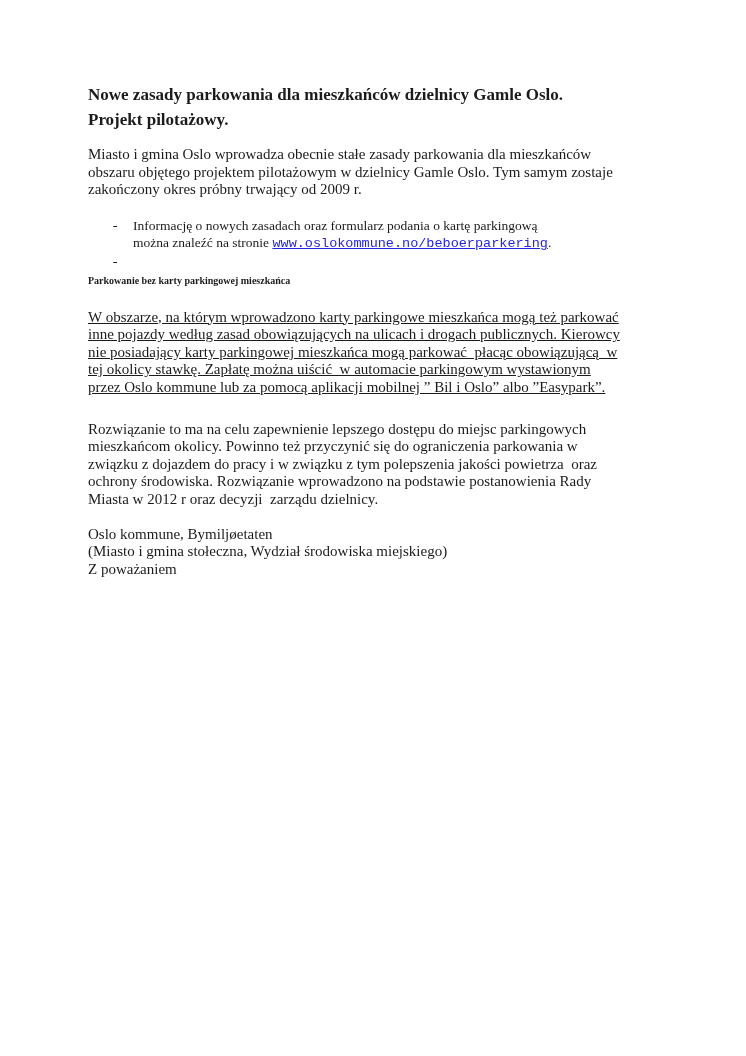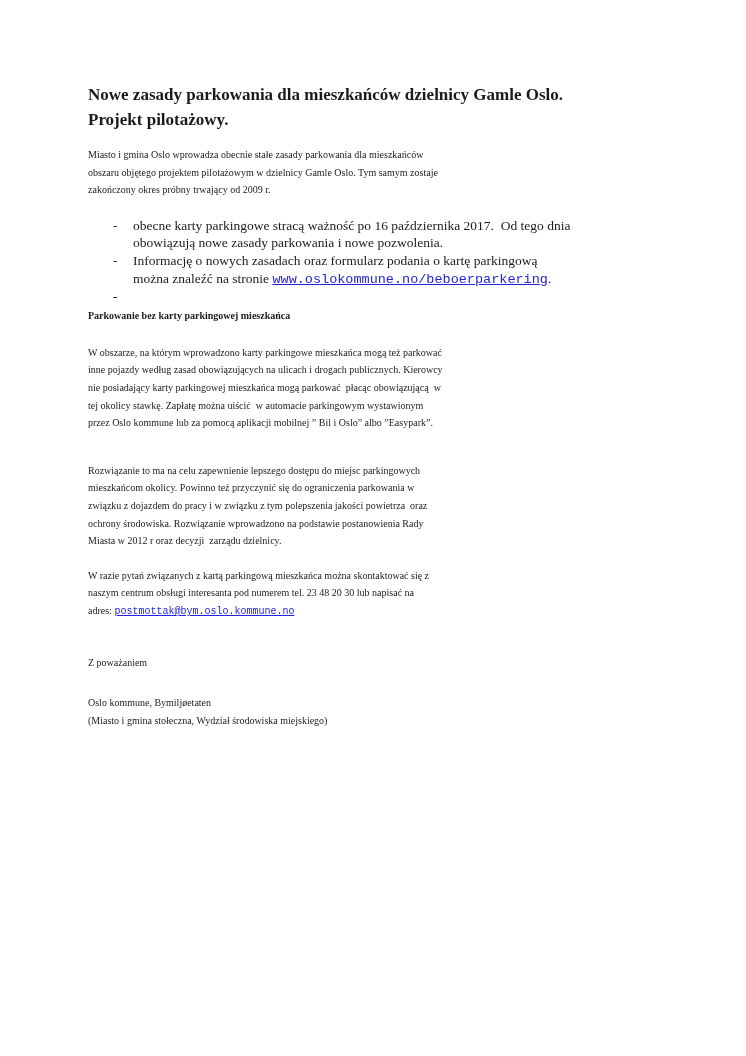--- a/index.html
+++ b/index.html
@@ -25,21 +25,21 @@
     padding: 82px 86px 0 88px;
   }
   .doc-title {
     font-size: 17px;
     line-height: 25px;
     font-weight: bold;
     white-space: pre-wrap;
     margin-bottom: 14px;
   }
   .para {
-    font-size: 10px;
+    font-size: 15px;
     line-height: 17.6px;
     white-space: pre-wrap;
   }
   .intro { margin-bottom: 18px; }
   .rules-list {
     list-style: none;
     margin-bottom: 19px;
   }
   .rules-list li {
     position: relative;
@@ -55,21 +55,21 @@
     white-space: normal;
   }
   .section-heading {
     font-size: 10px;
     line-height: 17.6px;
     font-weight: bold;
     margin-bottom: 19px;
     white-space: pre-wrap;
   }
   .body-after-gap-small { margin-bottom: 17px; }
-  .body-after-gap-large { margin-bottom: 30px; }
+  .body-after-gap-large { margin-bottom: 24px; text-decoration: underline; }
   .contact { margin-bottom: 34px; }
   .salutation { margin-bottom: 22px; }
   a.doc-link {
     color: var(--link-color);
     text-decoration: underline;
     cursor: pointer;
     font-family: Liberation Mono, monospace;
   }
 </style>
 </head>
@@ -78,22 +78,21 @@
 <div class="page">
 
   <h1 class="doc-title">Nowe zasady parkowania dla mieszkańców dzielnicy Gamle Oslo.
 Projekt pilotażowy.</h1>
 
   <p class="para intro">Miasto i gmina Oslo wprowadza obecnie stałe zasady parkowania dla mieszkańców
 obszaru objętego projektem pilotażowym w dzielnicy Gamle Oslo. Tym samym zostaje
 zakończony okres próbny trwający od 2009 r.</p>
 
   <ul class="rules-list">
-    <li><span class="dash">-</span><span>obecne karty parkingowe stracą ważność po 16 października 2017.  Od tego dnia
-obowiązują nowe zasady parkowania i nowe pozwolenia.</span></li>
+    <li><span class="dash">-</span></li>
     <li><span class="dash">-</span><span>Informację o nowych zasadach oraz formularz podania o kartę parkingową
 można znaleźć na stronie </span><a class="doc-link">www.oslokommune.no/beboerparkering</a><span>.</span></li>
     <li><span class="dash">-</span></li>
     <li><span class="dash">-</span></li>
   </ul>
 
   <h2 class="section-heading">Parkowanie bez karty parkingowej mieszkańca</h2>
 
   <p class="para body-after-gap-large">W obszarze, na którym wprowadzono karty parkingowe mieszkańca mogą też parkować
 inne pojazdy według zasad obowiązujących na ulicach i drogach publicznych. Kierowcy
@@ -101,22 +100,19 @@
 tej okolicy stawkę. Zapłatę można uiścić  w automacie parkingowym wystawionym
 przez Oslo kommune lub za pomocą aplikacji mobilnej ” Bil i Oslo” albo ”Easypark”.</p>
 
 
   <p class="para body-after-gap-small">Rozwiązanie to ma na celu zapewnienie lepszego dostępu do miejsc parkingowych
 mieszkańcom okolicy. Powinno też przyczynić się do ograniczenia parkowania w
 związku z dojazdem do pracy i w związku z tym polepszenia jakości powietrza  oraz
 ochrony środowiska. Rozwiązanie wprowadzono na podstawie postanowienia Rady
 Miasta w 2012 r oraz decyzji  zarządu dzielnicy.</p>
 
-  <p class="para contact"><span>W razie pytań związanych z kartą parkingową mieszkańca można skontaktować się z
-naszym centrum obsługi interesanta pod numerem tel. 23 48 20 30 lub napisać na
-adres: </span><a class="doc-link">postmottak@bym.oslo.kommune.no</a></p>
-
-  <p class="para salutation">Z poważaniem</p>
 
   <p class="para">Oslo kommune, Bymiljøetaten
 (Miasto i gmina stołeczna, Wydział środowiska miejskiego)</p>
 
+  <p class="para salutation">Z poważaniem</p>
+
 </div>
 
 </body></html>

